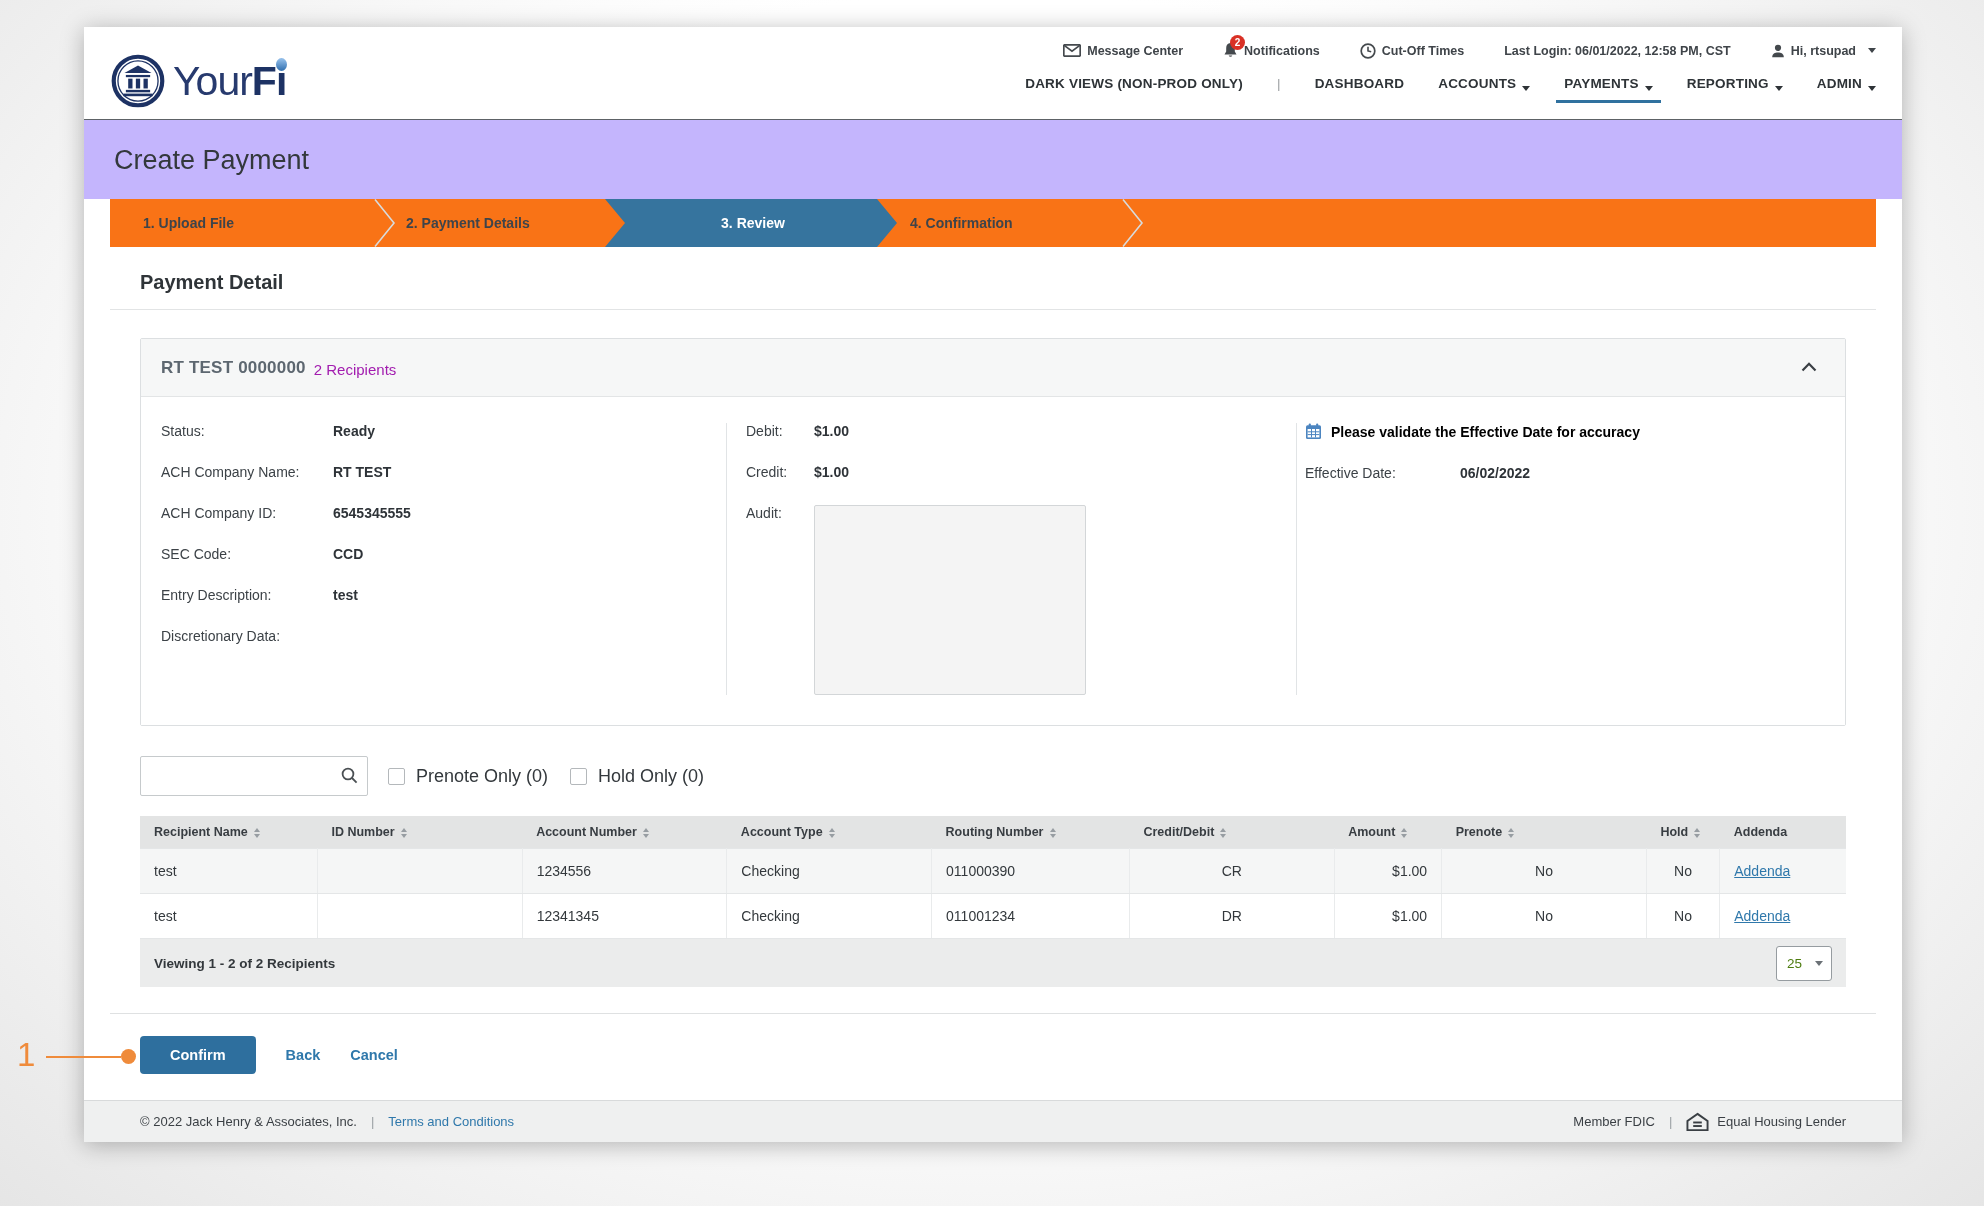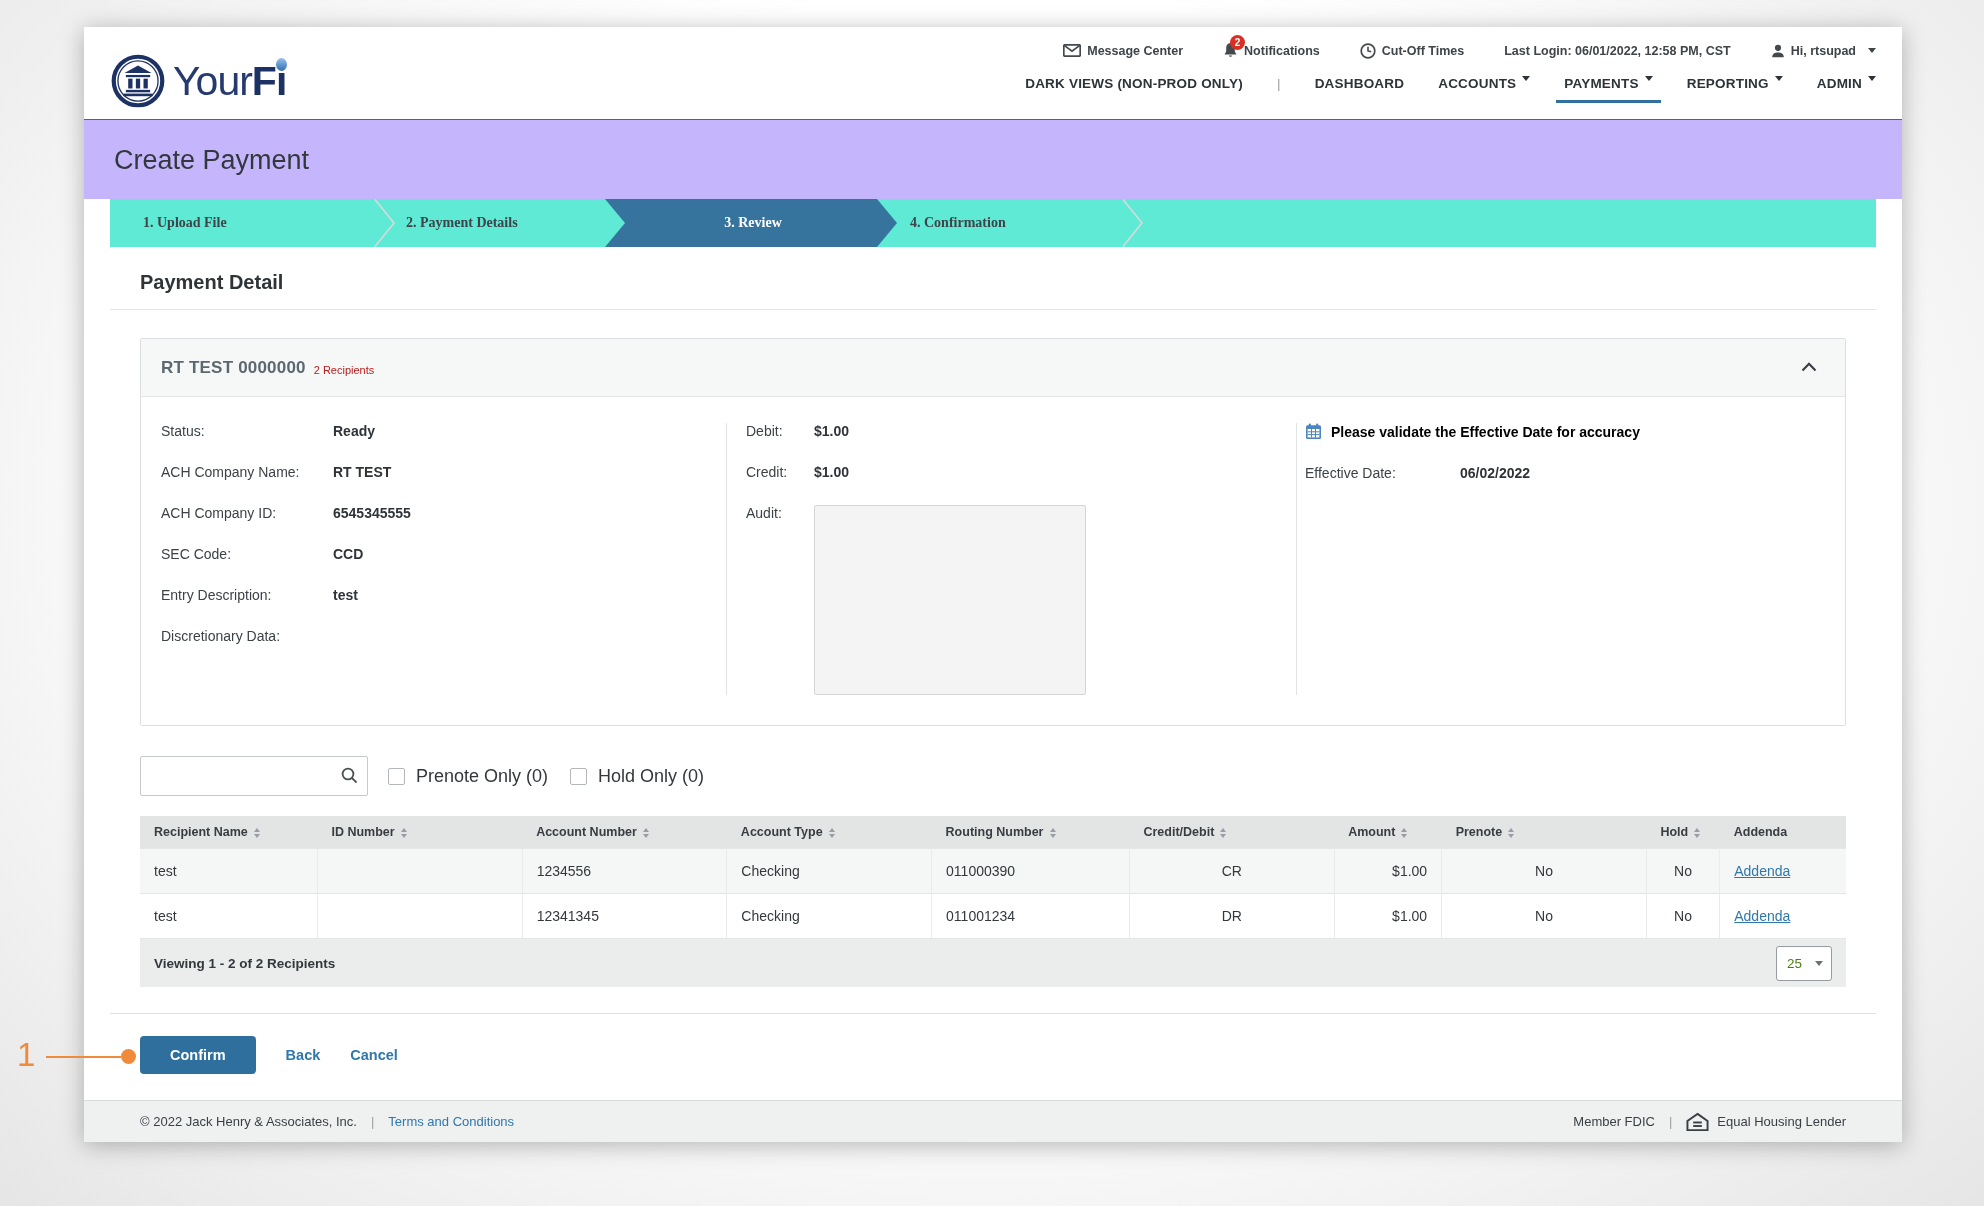--- a/index.html
+++ b/index.html
@@ -25,52 +25,52 @@
   .u-item { display:flex; align-items:center; gap:6px; cursor:pointer; }
   .u-item svg { display:block; }
   .bell-wrap { position:relative; }
   .badge { position:absolute; top:-7px; right:-7px; min-width:15px; height:15px;
     background:#d93025; color:#fff; border-radius:50%; font-size:10px; font-weight:bold;
     display:flex; align-items:center; justify-content:center; padding:0 2px; }
   .caret { display:inline-block; width:0; height:0; border-left:4px solid transparent;
     border-right:4px solid transparent; border-top:5px solid currentColor; margin-left:6px; }
   .nav-row { display:flex; align-items:center; gap:34px; margin-top:17px;
     font-size:13.5px; font-weight:bold; color:#2e3337; letter-spacing:.2px; }
-  .nav-item { display:flex; align-items:flex-start; cursor:pointer; position:relative; padding-bottom:12px; }
+  .nav-item { display:flex; align-items:flex-end; cursor:pointer; position:relative; padding-bottom:12px; }
   .nav-item.active::after { content:""; position:absolute; left:-8px; right:-8px; bottom:0;
     height:3px; background:#30719f; }
   .nav-sep { color:#9a9ea1; font-weight:normal; padding-bottom:12px; }
 
   
   .title-band { background:#c4b5fd; padding:25px 30px 23px 30px; }
   .page-title { font-size:27px; font-weight:500; color:#33383c; }
 
   
   .wizard-wrap { background:#fff; padding:0 26px; }
-  .wizard { position:relative; height:48px; background:#5eead4; overflow:hidden;font-family:Liberation Serif, serif; }
+  .wizard { position:relative; height:48px; background:#f97316; overflow:hidden; }
   .wiz-label { position:absolute; top:0; height:48px; display:flex; align-items:center;
     font-size:14px; font-weight:bold; color:#3e444a; }
   .wiz-sep { position:absolute; top:0; }
   .wiz-active { position:absolute; top:0; height:48px; background:#36749e;
     display:flex; align-items:center; justify-content:center;
     clip-path:polygon(0 0, calc(100% - 20px) 0, 100% 50%, calc(100% - 20px) 100%, 0 100%, 20px 50%);
     color:#fff; font-size:14px; font-weight:bold; }
 
   
   .card-inner { background:#fff; padding:0 26px; }
   .section-heading { padding:24px 30px 15px 30px; border-bottom:1px solid #e2e4e5; }
   .section-heading h2 { font-size:20px; font-weight:bold; color:#2f3438; }
   .content-pad { padding:0 30px; }
 
   
   .panel { margin-top:28px; border:1px solid #dcdfe1; border-radius:2px; }
   .panel-header { background:#f6f7f7; border-bottom:1px solid #e3e5e6; padding:17px 20px;
     display:flex; align-items:center; }
   .batch-name { font-size:17px; font-weight:bold; color:#5d6770; letter-spacing:.2px; }
-  .batch-count { font-size:11px; color:#b91c1c; margin-left:8px; padding-top:4px; }
+  .batch-count { font-size:15px; color:#a21caf; margin-left:8px; padding-top:4px; }
   .collapse-btn { margin-left:auto; background:none; border:none; cursor:pointer; padding:4px 8px; }
   .panel-body { display:flex; padding:26px 20px 30px 20px; background:#fff; }
   .pcol1 { width:565px; }
   .pcol2 { width:570px; border-left:1px solid #e1e4e6; padding-left:19px; }
   .pcol3 { flex:1; border-left:1px solid #e1e4e6; padding-left:8px; }
   .field-row { display:grid; grid-template-columns:172px 1fr; align-items:start; margin-bottom:25px; }
   .field-row:last-child { margin-bottom:0; }
   .f-label { font-size:14px; color:#3c4247; }
   .f-value { font-size:14px; font-weight:bold; color:#2e3338; }
   .field-row2 { display:grid; grid-template-columns:68px 1fr; margin-bottom:25px; }

